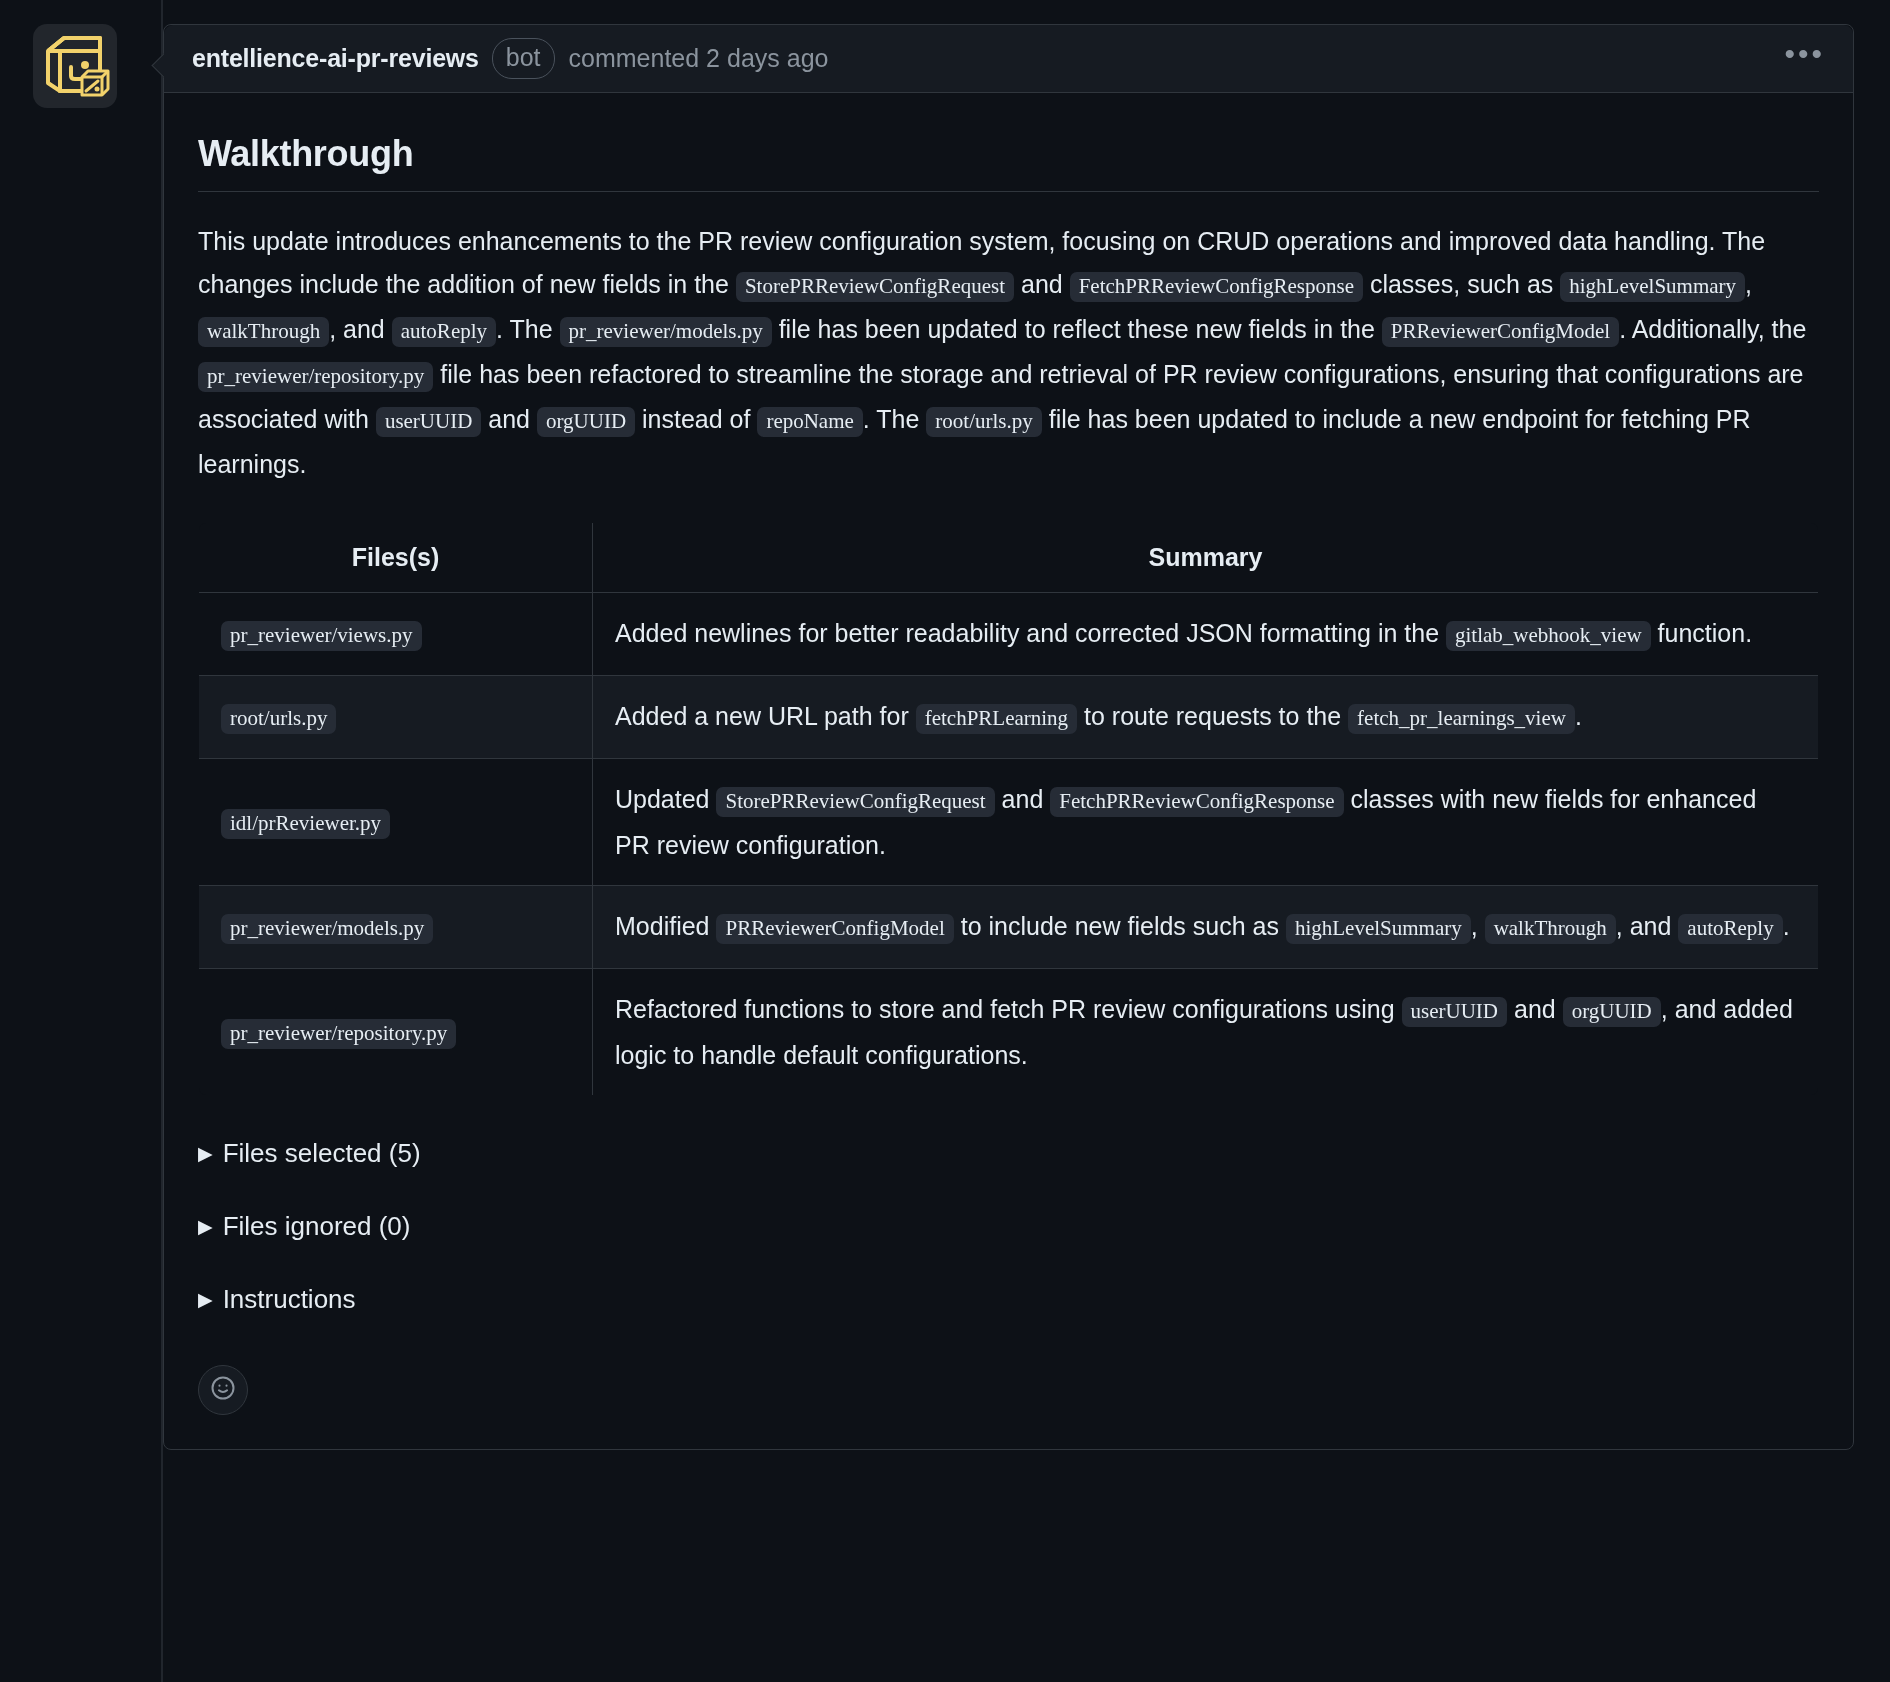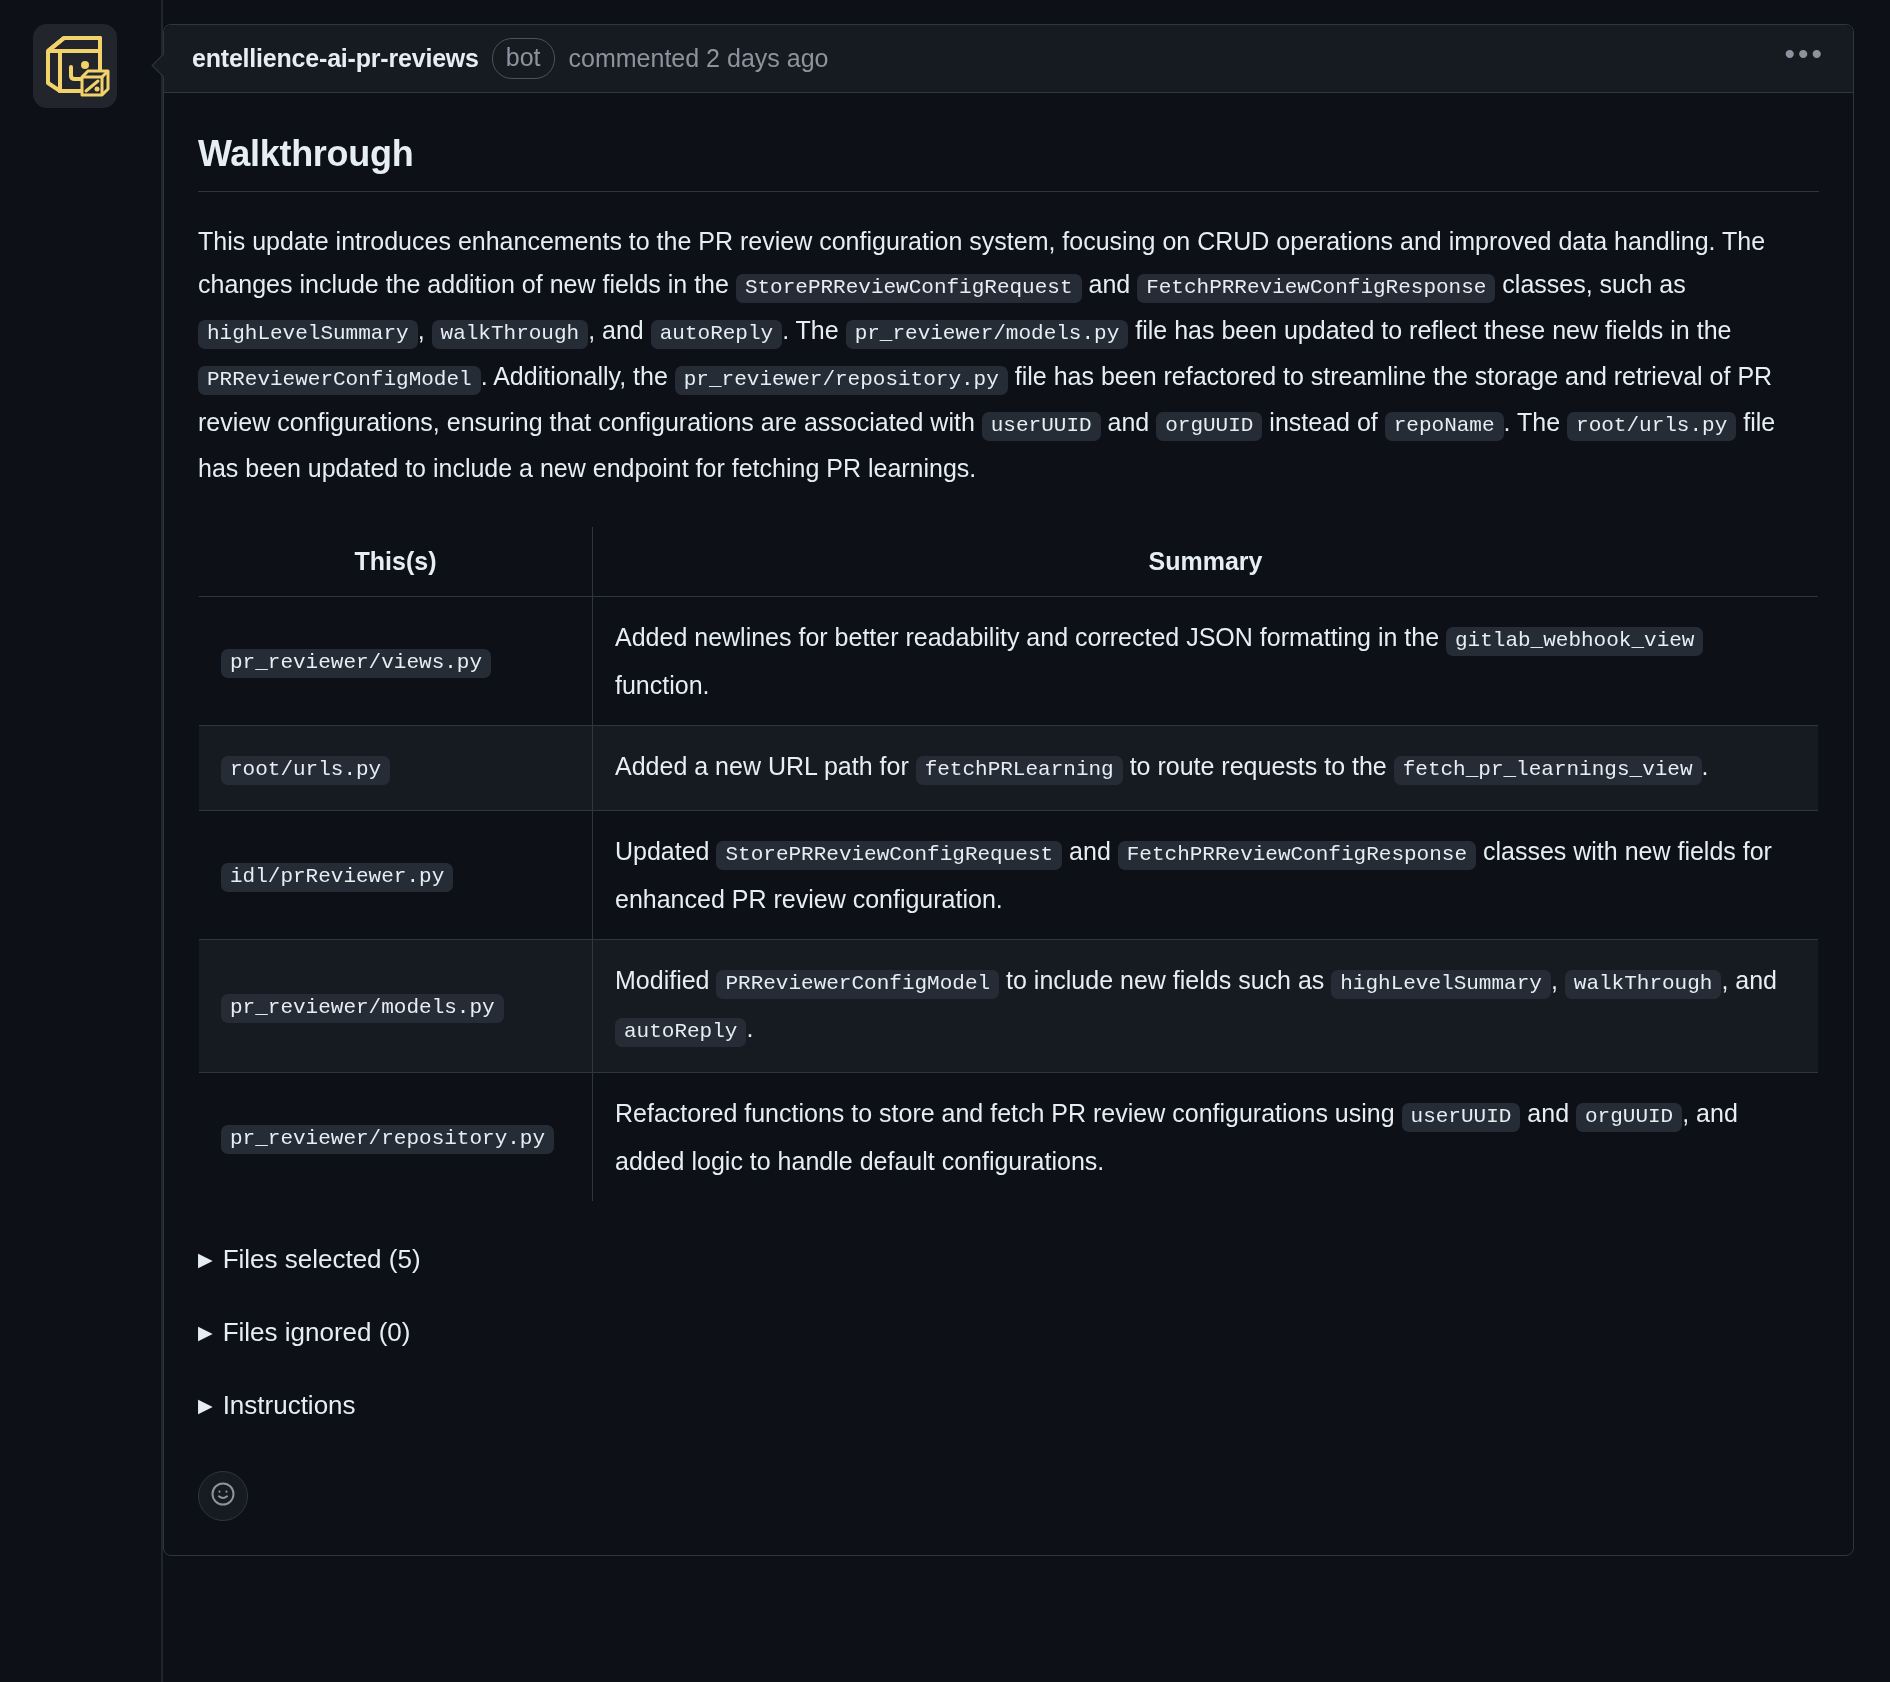--- a/index.html
+++ b/index.html
@@ -129,21 +129,21 @@
   h2.section-title.changes { margin-top: 44px; }
 
   p.para {
     font-size: 25px;
     line-height: 43px;
     margin: 28px 0 0 0;
     color: #e6edf3;
   }
 
   code.ic {
-    font-family: Liberation Mono, monospace;
+    font-family: Liberation Serif, serif;
     background: #262c36;
     color: #e6edf3;
     border-radius: 7px;
     padding: 2px 9px 4px 9px;
     font-size: 21px;
     white-space: nowrap;
   }
 
   table.changes-table {
     width: 100%;
@@ -250,21 +250,21 @@
     <div class="comment-body">
 
       <h2 class="section-title">Walkthrough</h2>
 
       <p class="para"><span>This update introduces enhancements to the PR review configuration system, focusing on CRUD operations and improved data handling. The changes include the addition of new fields in the </span><code class="ic">StorePRReviewConfigRequest</code><span> and </span><code class="ic">FetchPRReviewConfigResponse</code><span> classes, such as </span><code class="ic">highLevelSummary</code><span>, </span><code class="ic">walkThrough</code><span>, and </span><code class="ic">autoReply</code><span>. The </span><code class="ic">pr_reviewer/models.py</code><span> file has been updated to reflect these new fields in the </span><code class="ic">PRReviewerConfigModel</code><span>. Additionally, the </span><code class="ic">pr_reviewer/repository.py</code><span> file has been refactored to streamline the storage and retrieval of PR review configurations, ensuring that configurations are associated with </span><code class="ic">userUUID</code><span> and </span><code class="ic">orgUUID</code><span> instead of </span><code class="ic">repoName</code><span>. The </span><code class="ic">root/urls.py</code><span> file has been updated to include a new endpoint for fetching PR learnings.</span></p>
 
 
       <table class="changes-table">
         <thead>
           <tr>
-            <th class="col-files">This(s)</th>
+            <th class="col-files">Files(s)</th>
             <th>Summary</th>
           </tr>
         </thead>
         <tbody>
 
           <tr>
             <td class="files-cell">
               <code class="ic">pr_reviewer/views.py</code>
             </td>
             <td><span>Added newlines for better readability and corrected JSON formatting in the </span><code class="ic">gitlab_webhook_view</code><span> function.</span></td>

